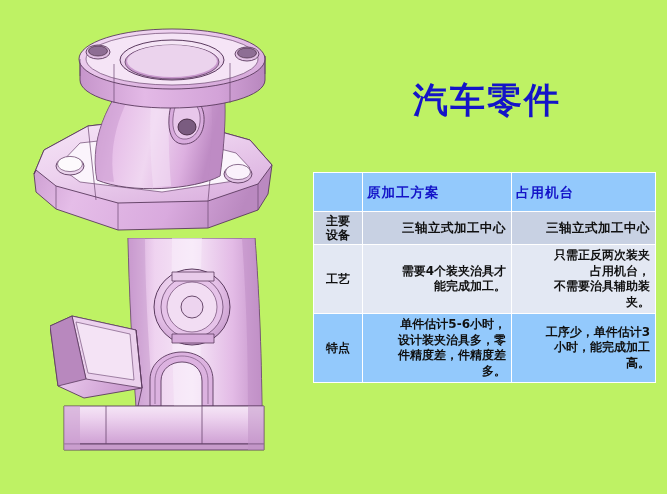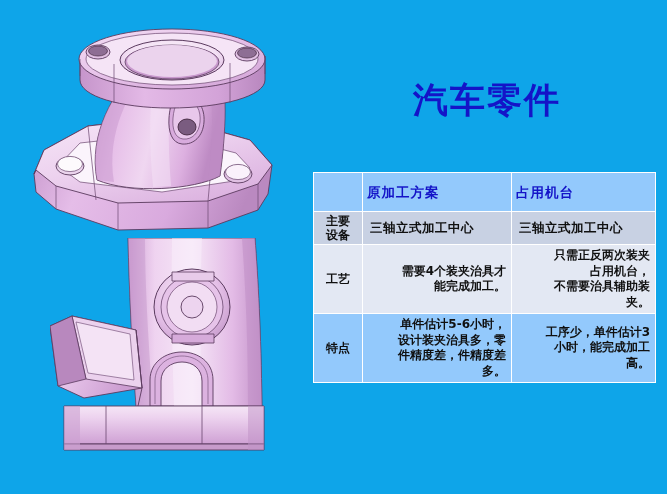--- a/index.html
+++ b/index.html
@@ -13,21 +13,21 @@
     height: 494px;
     position: relative;
     overflow: hidden;
     font-family: "DejaVu Sans", "Liberation Sans", sans-serif;
   }
 
   
   #slide {
     position: absolute;
     inset: 0;
-    background: #0ea5e9;
+    background: #bef264;
   }
 
   
   .title {
     position: absolute;
     left: 352px;
     top: 78px;
     width: 270px;
     text-align: center;
     font-family: "DejaVu Sans", "Liberation Sans", sans-serif;
@@ -88,21 +88,21 @@
     padding: 2px 1px;
   }
   td.body-cell {
     text-align: right;
     padding-left: 7px;
     padding-right: 5px;
     font-size: 12px;
     line-height: 15.5px;
   }
   td.body-cell.center-1 {
-    text-align: left;
+    text-align: right;
     letter-spacing: 0.5px;
   }
   tr.row-1 td.body-cell { font-size: 12.5px; }
 
   .cell-line { display: block; }
 
   
   .cad-stage {
     position: absolute;
     overflow: hidden;

